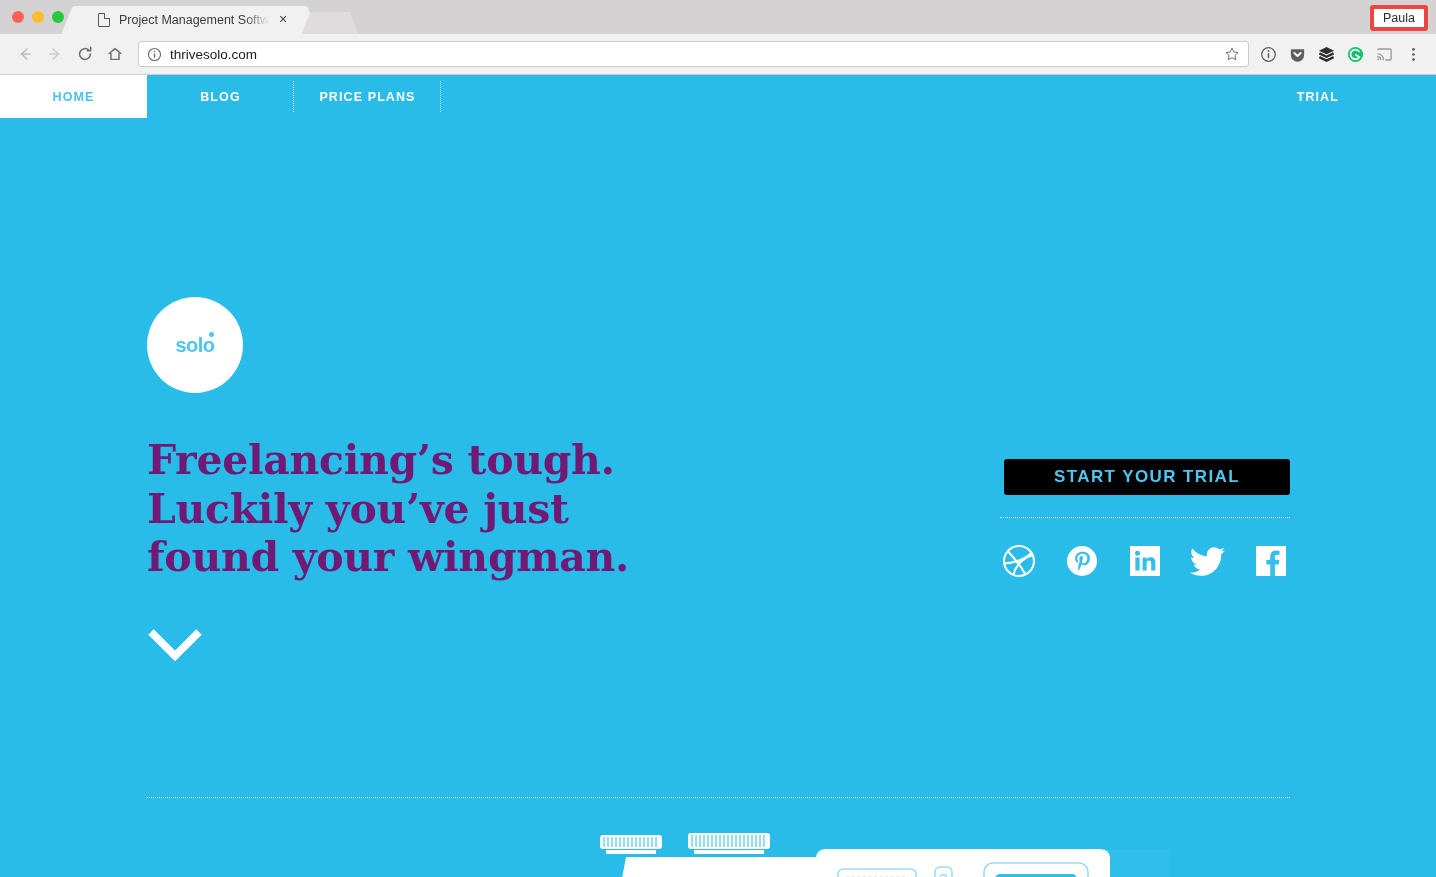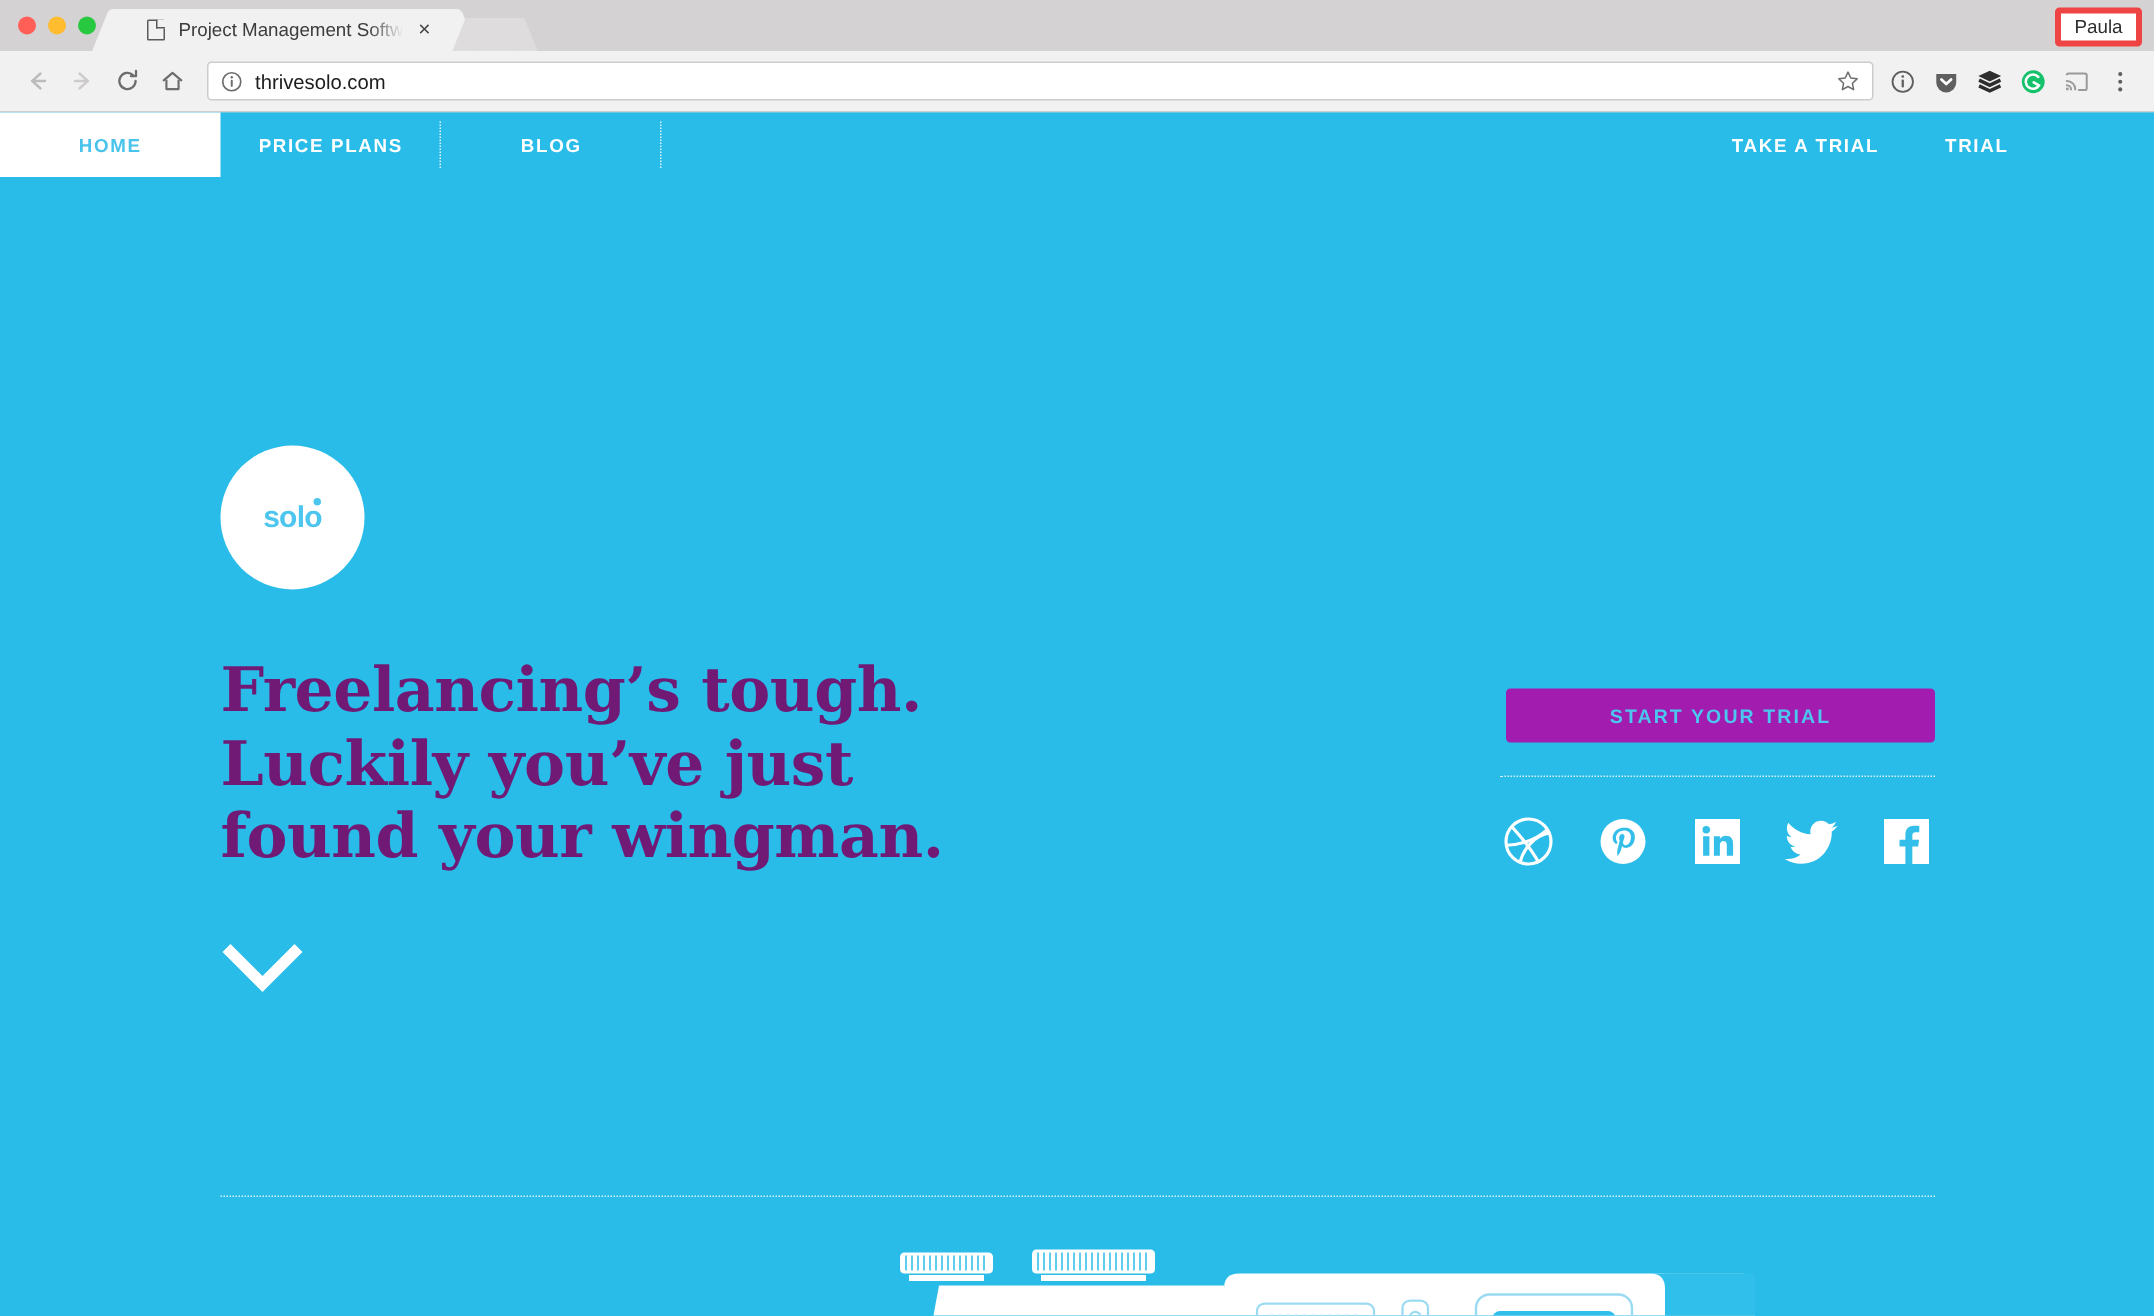--- a/index.html
+++ b/index.html
@@ -152,24 +152,24 @@
     white-space:pre-line;
   }
 
   .chevron {
     position:absolute; left:0; top:508px;
     width:56px; height:40px;
   }
 
   .trial-btn {
     position:absolute; right:0; top:341px;
-    width:286px; height:36px; background:#a21caf;
+    width:286px; height:36px; background:#000000;
     border-radius:3px; border:none;
     display:flex; align-items:center; justify-content:center;
-    font-size:13px; letter-spacing:1.4px; color:#4cc6ee; font-weight:bold;
+    font-size:17px; letter-spacing:1.4px; color:#4cc6ee; font-weight:bold;
     font-family:"Liberation Sans",sans-serif; cursor:pointer;
   }
 
   .socials {
     position:absolute; right:0; top:399px; width:290px;
     display:flex; justify-content:space-between; align-items:center;
     padding-top:24px;
     border-top:1.5px dotted rgba(255,255,255,.8);
   }
   .social { width:38px; height:38px; display:flex; align-items:center; justify-content:center; }
@@ -288,25 +288,24 @@
             <circle cx="9" cy="9" r="1.45" fill="#5f5f5f"></circle>
             <circle cx="9" cy="14.4" r="1.45" fill="#5f5f5f"></circle>
           </svg>
       </span>
     </div>
   </div>
 
   <nav class="site-nav">
     <div class="nav-left">
       <a class="nav-item home">HOME</a>
+      <a class="nav-item blog">BLOG</a>
       <a class="nav-item price">PRICE PLANS</a>
-      <a class="nav-item blog">BLOG</a>
     </div>
     <div class="nav-right">
-      <a class="nav-item">TAKE A TRIAL</a>
       <a class="nav-item">TRIAL</a>
     </div>
   </nav>
 
   <section class="hero">
     <div class="hero-inner">
 
       <div class="logo-circle">
         <span class="logo-text">
           <span>solo</span>

